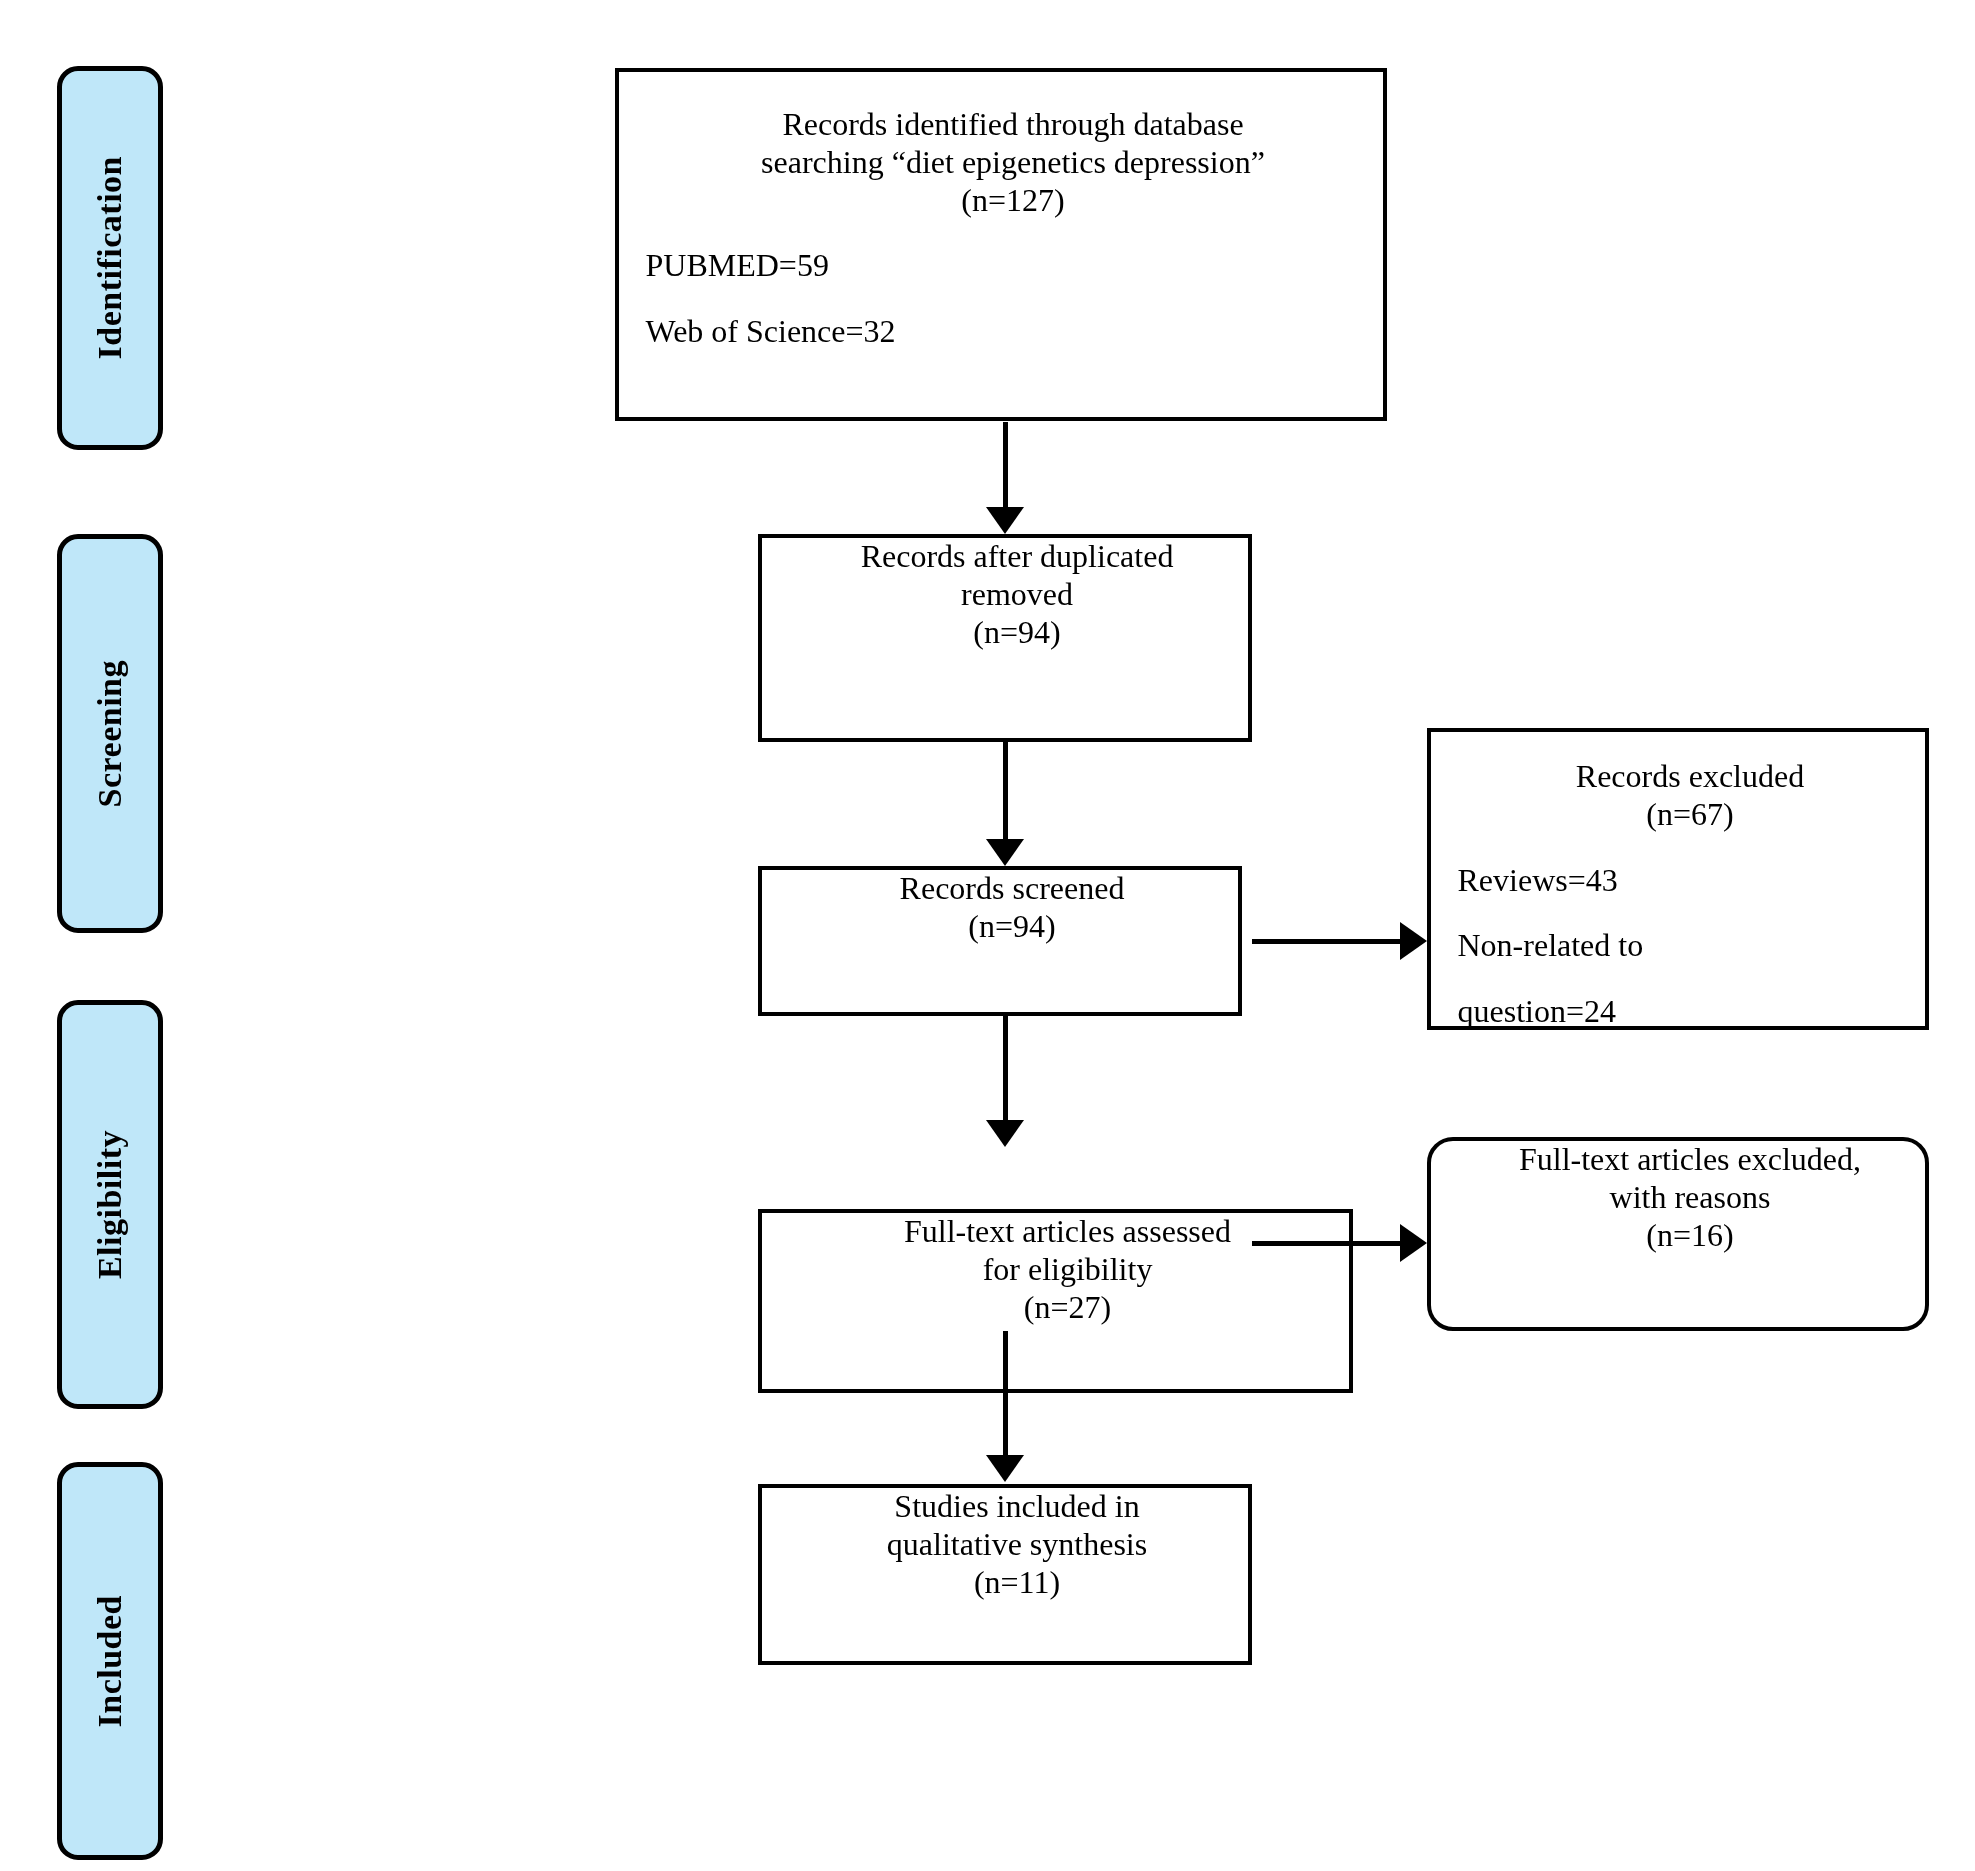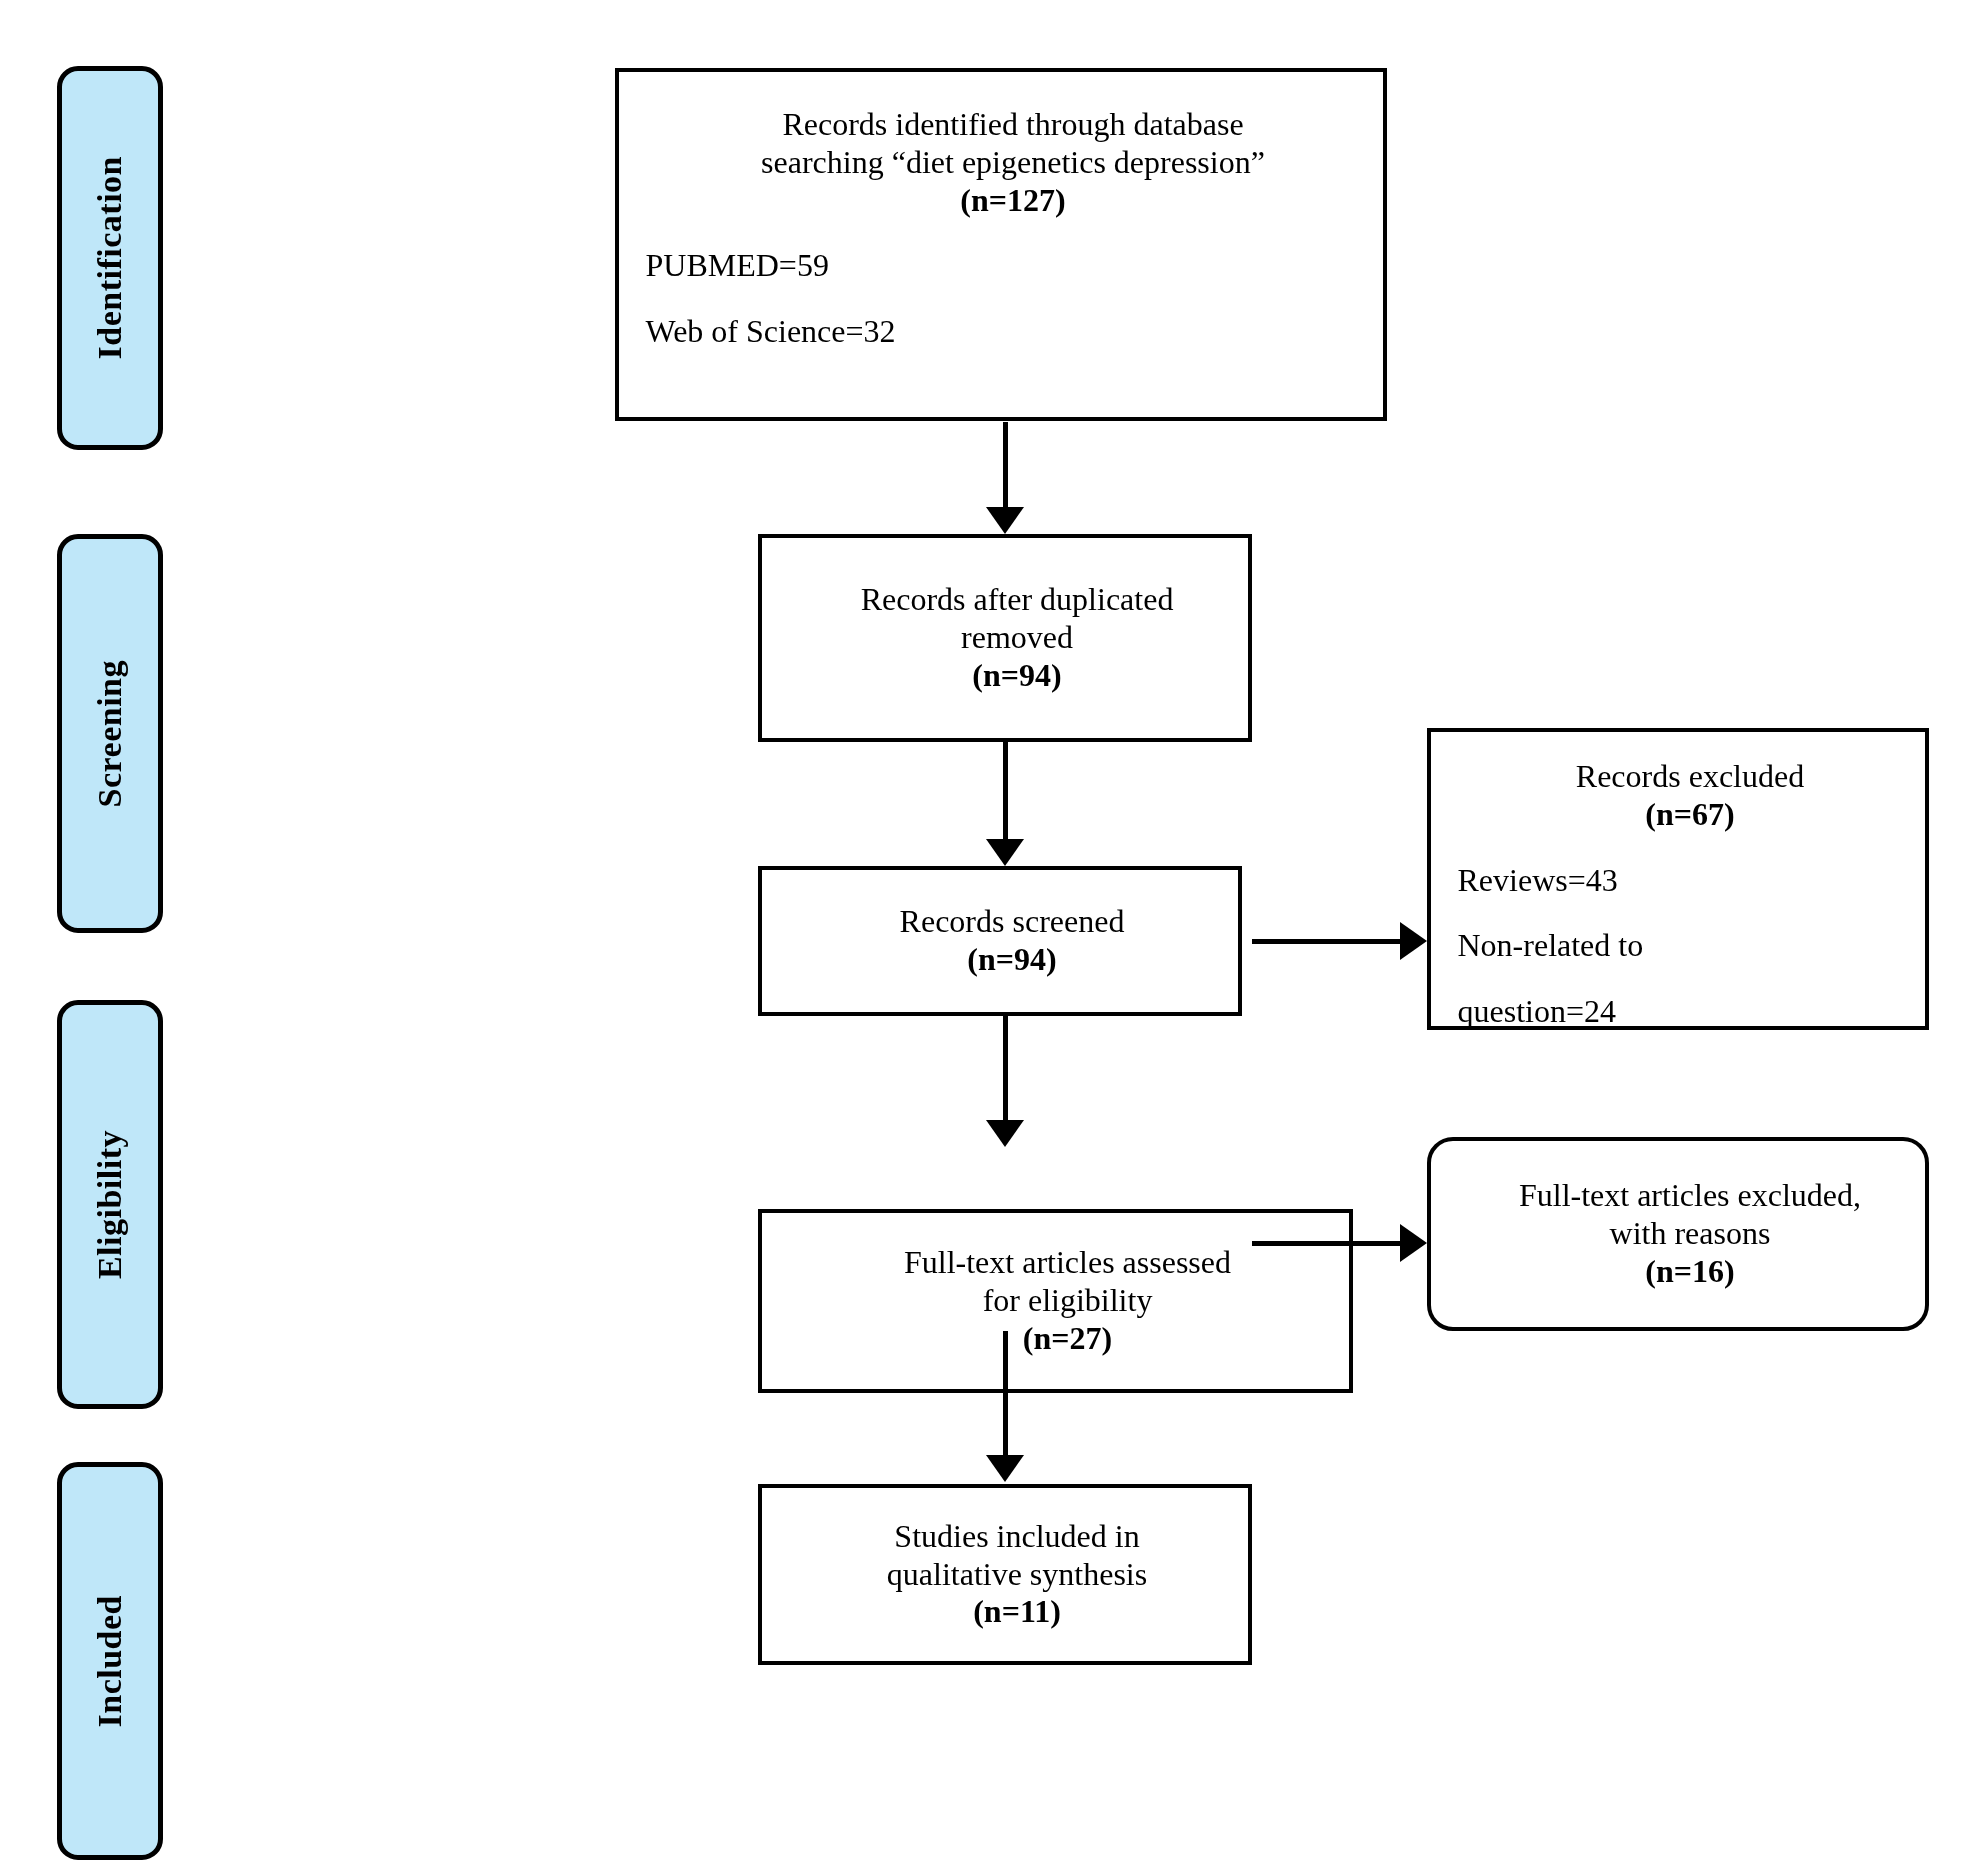--- a/index.html
+++ b/index.html
@@ -41,30 +41,30 @@
 
   
   .flow-box {
     position: absolute;
     box-sizing: border-box;
     border: 4.7px solid #000000;
     background: #ffffff;
     color: #000000;
     display: flex;
     flex-direction: column;
-    justify-content: center;
+    justify-content: flex-start;
   }
   .flow-box .line {
     font-size: 32px;
     line-height: 1.18;
     text-align: center;
     white-space: nowrap;
   }
   .flow-box .line.bold {
-    font-weight: bold;
+    font-weight: normal;
   }
   .flow-box .line.left {
     text-align: left;
     padding-left: 14.5px;
     margin-top: 28px;
   }
   .flow-box .body {
     width: 100%;
     padding-left: 12px;
   }

